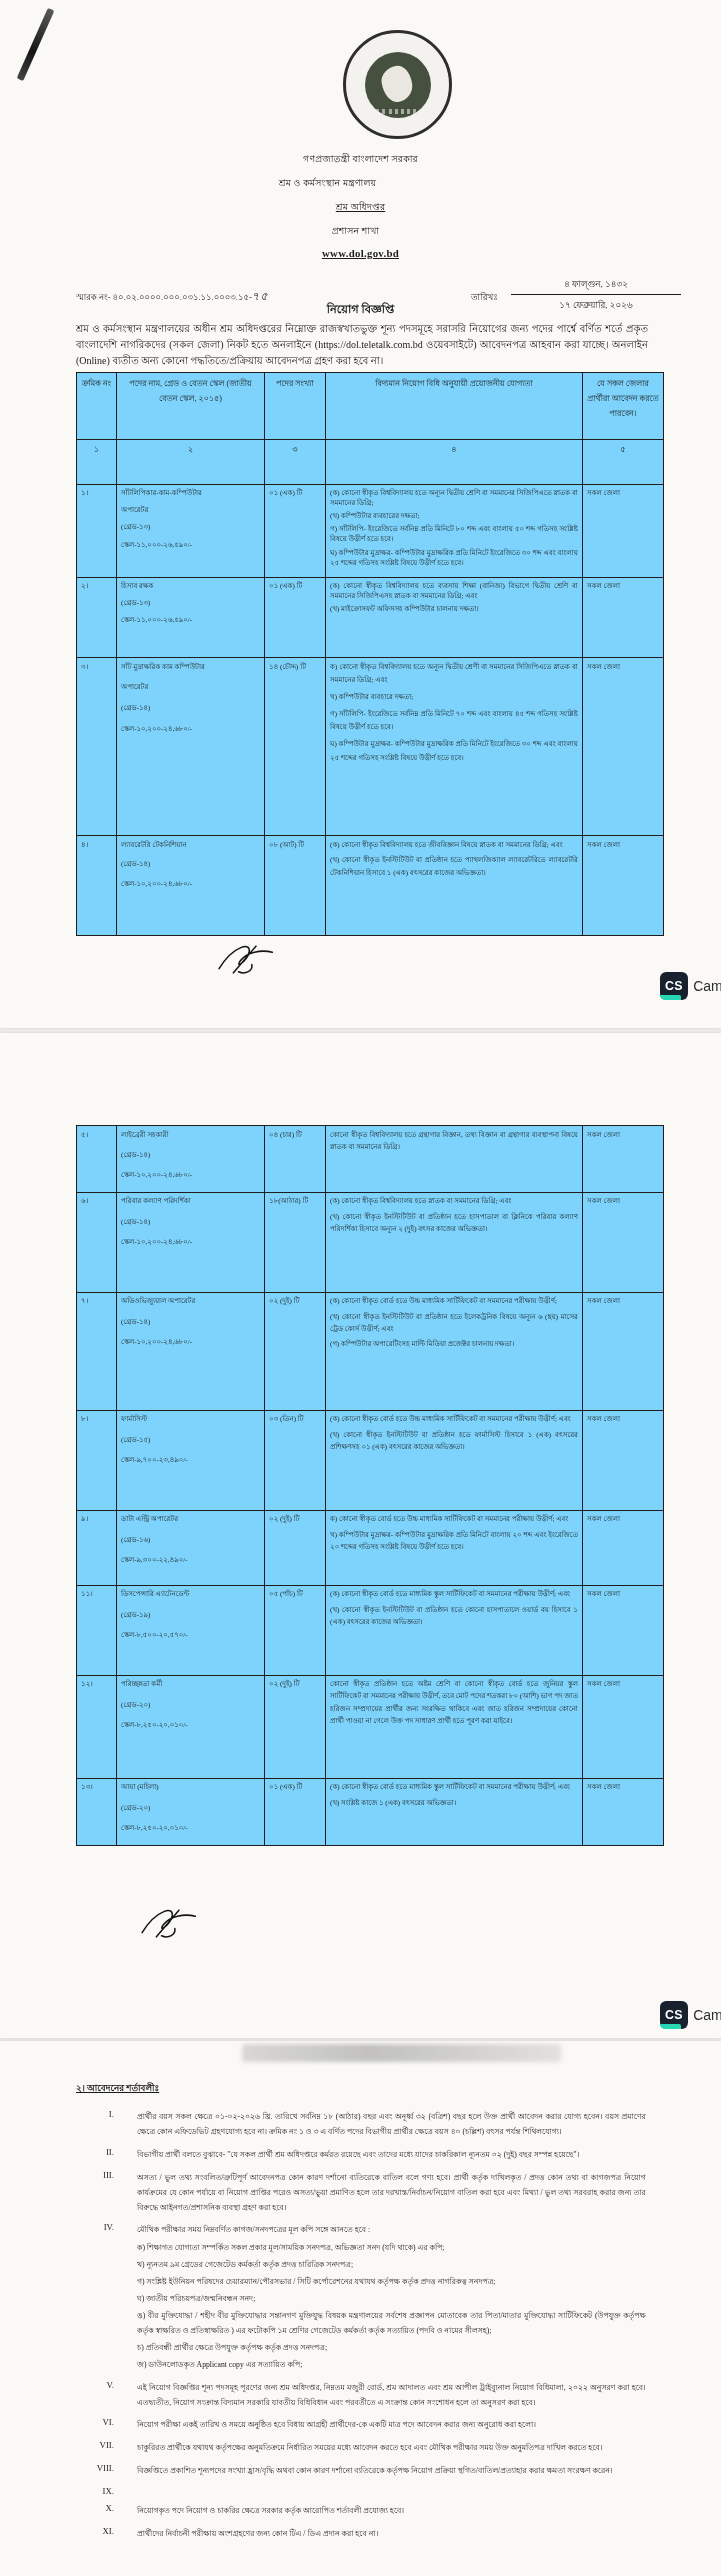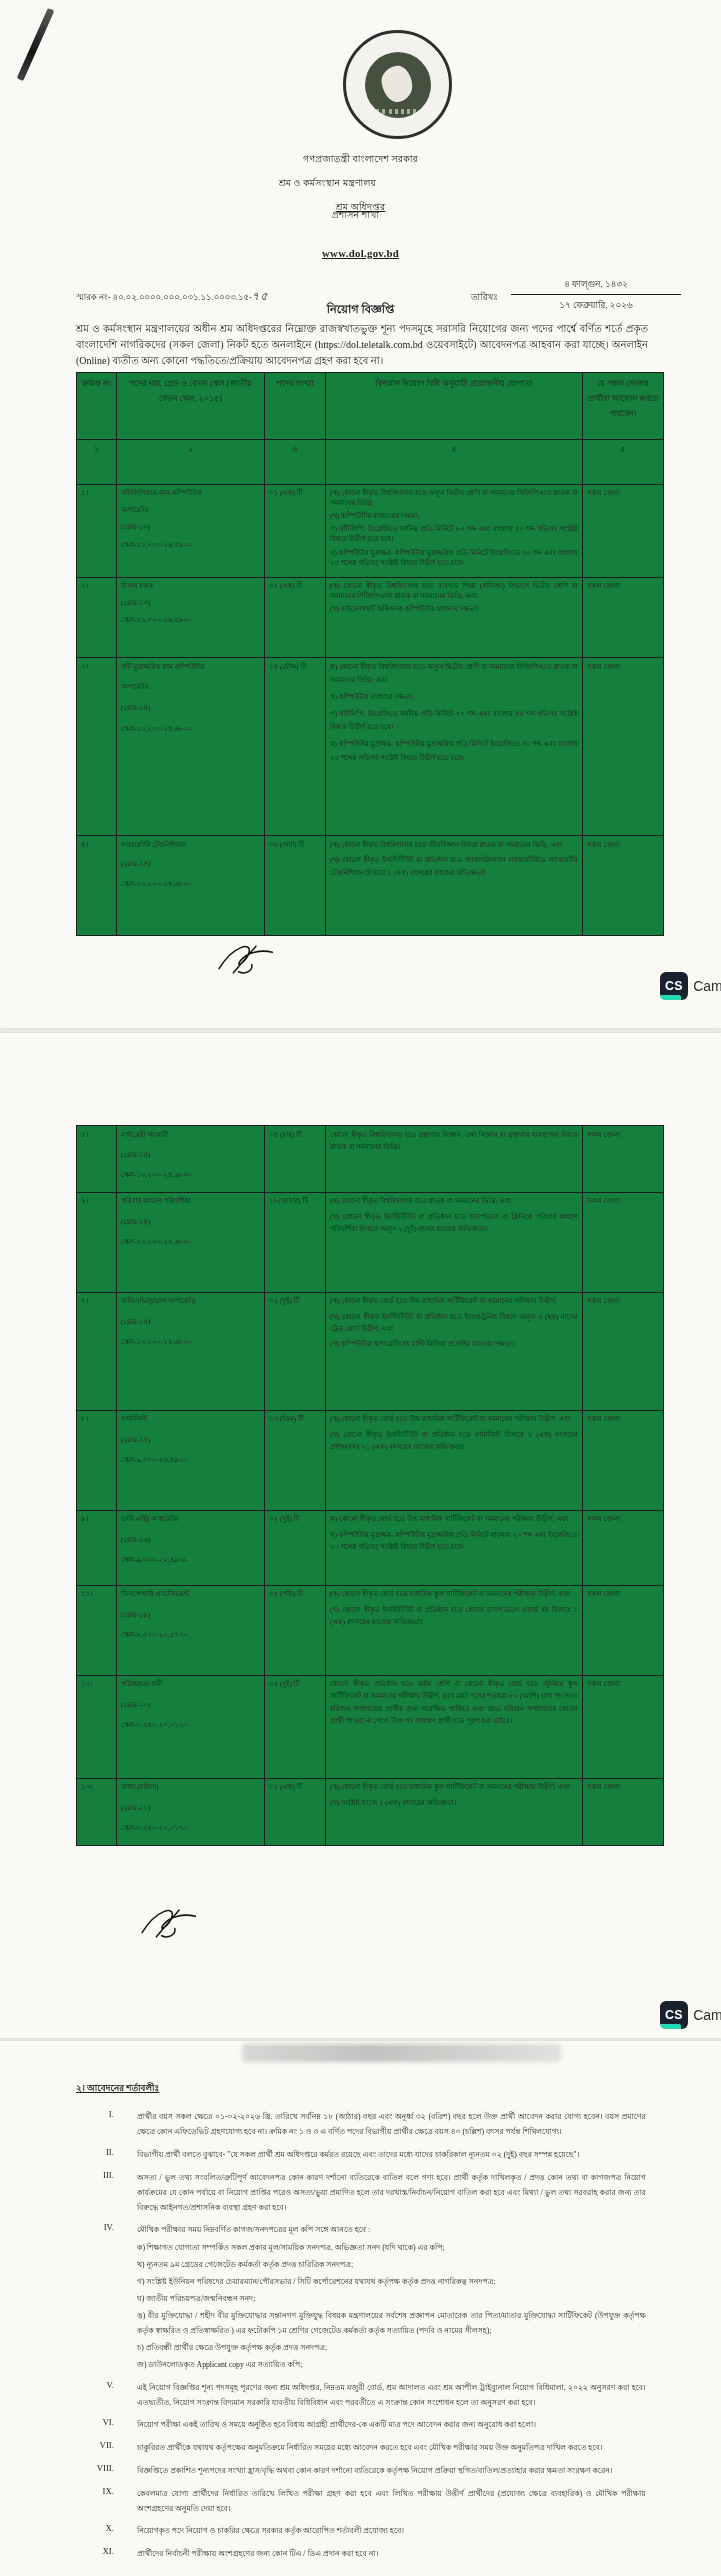--- a/index.html
+++ b/index.html
@@ -33,21 +33,21 @@
   .memo .hand{font-style:italic;font-size:11.3px;letter-spacing:1px;}
   .date-block{position:absolute;right:40px;top:0;width:170px;text-align:center;}
   .date-label{position:absolute;left:-40px;top:13.4px;font-size:8.8px;}
   .date-top{font-size:8.8px;padding:0 5.2px 2.1px;}
   .date-sep{border:none;border-top:1px solid #1c1c1c;margin:0;}
   .date-bottom{font-size:8.8px;padding-top:2.6px;}
   .doc-title{position:absolute;left:0;top:301px;width:721px;text-align:center;font-size:11.3px;font-weight:bold;}
   .intro{position:absolute;left:76px;top:321px;width:572px;font-size:10px;line-height:16px;text-align:justify;}
 
   
-  table.tbl{border-collapse:collapse;position:absolute;left:76px;table-layout:fixed;background:#15803d;}
+  table.tbl{border-collapse:collapse;position:absolute;left:76px;table-layout:fixed;background:#7dd3fc;}
   table.tbl td,table.tbl th{border:1.3px solid #1d1d1d;vertical-align:top;padding:2.6px 4.1px;font-weight:normal;overflow:hidden;}
   .c-sl{width:40px;text-align:center;}
   .c-post{width:148px;}
   .c-count{width:61px;}
   .c-qual{width:257px;}
   .c-dist{width:81px;text-align:center;}
   .th{font-size:8px;line-height:1.9;text-align:center;vertical-align:top;}
   .numrow td{text-align:center;font-size:8.2px;padding:1px;}
   .tbl .cell{font-size:7px;}
   .post-cell p{margin-bottom:7.2px;}
@@ -89,21 +89,21 @@
     <div class="emblem">
       <div class="inner">
           <div class="map"></div>
           <div class="ray"></div>
         </div>
     </div>
 
     <div class="center hline" style="position:absolute;left:0;top:152px;width:721px;">গণপ্রজাতন্ত্রী বাংলাদেশ সরকার</div>
     <div class="center hline" style="position:absolute;left:0;top:176px;width:655px;">শ্রম ও কর্মসংস্থান মন্ত্রণালয়</div>
     <div class="center hline" style="position:absolute;left:0;top:200px;width:721px;text-decoration:underline;">শ্রম অধিদপ্তর</div>
-    <div class="center hline" style="position:absolute;left:0;top:208px;width:711px;">প্রশাসন শাখা</div>
+    <div class="center hline" style="position:absolute;left:0;top:224px;width:711px;">প্রশাসন শাখা</div>
     <div class="center site" style="position:absolute;left:0;top:247px;width:721px;">www.dol.gov.bd</div>
 
     <div class="memo-row">
       <div class="memo">
         <span>স্মারক নং- ৪০.০২.০০০০.০০০.০৩১.১১.০০০৩.১৫-</span><span class="hand">৭৫</span>
       </div>
       <div class="date-block">
         <span class="date-label">তারিখঃ</span>
         <div class="date-top">৪ ফাল্গুন, ১৪৩২</div>
         <hr class="date-sep">
@@ -399,21 +399,20 @@
         <div class="cond-item">
           <div class="cond-no">VII.</div>
           <div class="cond-text">চাকুরিরত প্রার্থীকে যথাযথ কর্তৃপক্ষের অনুমতিক্রমে নির্ধারিত সময়ের মধ্যে আবেদন করতে হবে এবং মৌখিক  পরীক্ষার সময় উক্ত অনুমতিপত্র দাখিল করতে হবে।</div>
         </div>
         <div class="cond-item">
           <div class="cond-no">VIII.</div>
           <div class="cond-text">বিজ্ঞপ্তিতে প্রকাশিত শূন্যপদের সংখ্যা হ্রাস/বৃদ্ধি অথবা কোন কারণ দর্শানো ব্যতিরেকে কর্তৃপক্ষ নিয়োগ প্রক্রিয়া স্থগিত/বাতিল/প্রত্যাহার করার ক্ষমতা সংরক্ষণ করেন।</div>
         </div>
         <div class="cond-item">
           <div class="cond-no">IX.</div>
-          <div class="cond-text">কেবলমাত্র যোগ্য প্রার্থীদের নির্ধারিত তারিখে লিখিত পরীক্ষা গ্রহণ করা হবে এবং লিখিত পরীক্ষায় উত্তীর্ণ প্রার্থীদের (প্রযোজ্য ক্ষেত্রে ব্যবহারিক) ও মৌখিক পরীক্ষায় অংশগ্রহণের অনুমতি দেয়া হবে।</div>
         </div>
         <div class="cond-item">
           <div class="cond-no">X.</div>
           <div class="cond-text">নিয়োগকৃত পদে নিয়োগ ও চাকরির ক্ষেত্রে সরকার কর্তৃক আরোপিত শর্তাবলী প্রযোজ্য হবে।</div>
         </div>
         <div class="cond-item">
           <div class="cond-no">XI.</div>
           <div class="cond-text">প্রার্থীদের নির্বাচনী পরীক্ষায় অংশগ্রহণের জন্য কোন টিএ / ডিএ প্রদান করা হবে না।</div>
         </div>
       </div>

